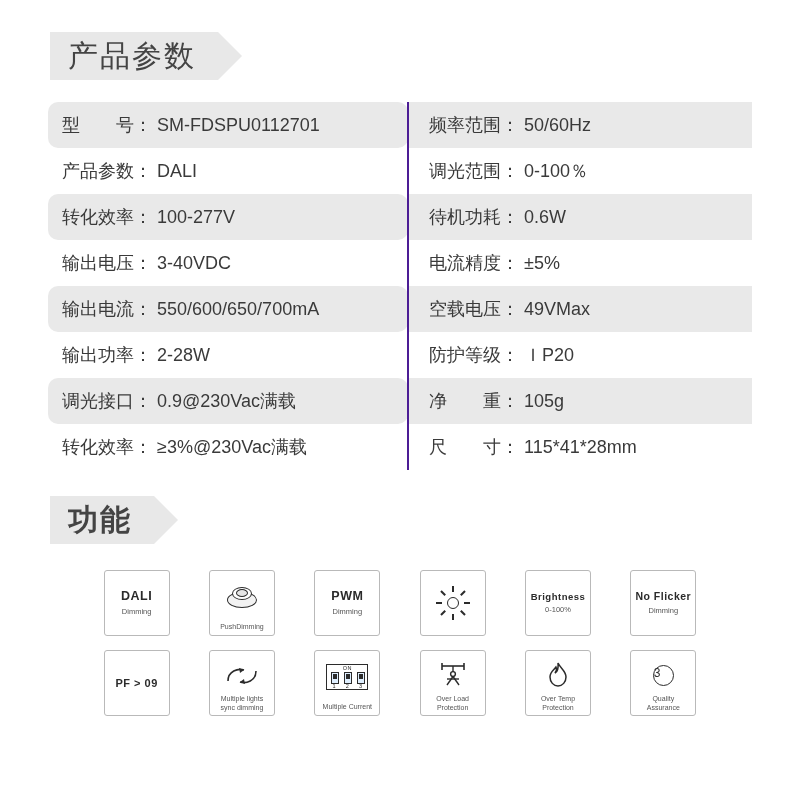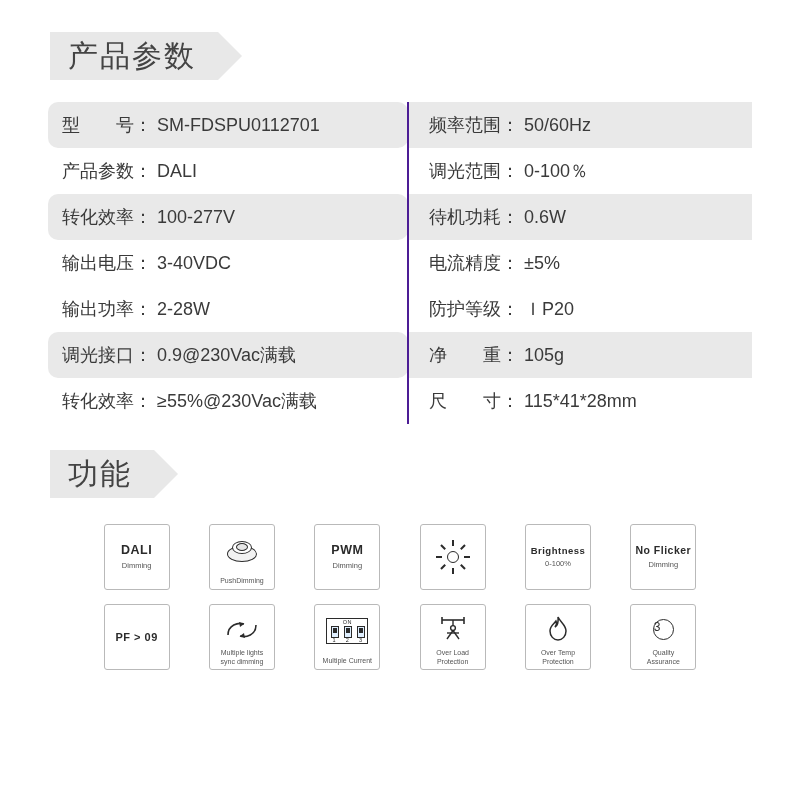--- a/index.html
+++ b/index.html
@@ -34,21 +34,21 @@
     position: absolute;
     top: 0;
     right: -24px;
     width: 24px;
     height: 48px;
     background: #e8e8e8;
     clip-path: polygon(0 0, 0 100%, 100% 50%);
   }
 
   #spec-head-wrap { padding-top: 32px; }
-  #func-head-wrap { padding-top: 26px; }
+  #func-head-wrap { padding-top: 26px; font-weight: bold; }
 
   
   .spec-table {
     margin: 22px 48px 0 48px;
     width: 704px;
     border-collapse: collapse;
     table-layout: fixed;
   }
   .spec-table td {
     height: 46px;
@@ -220,20 +220,30 @@
       <tr class="even">
         <td class="left-col kv">
           <span class="k">输出电压：</span>
           <span class="v">3-40VDC</span>
         </td>
         <td class="right-col kv">
           <span class="k">电流精度：</span>
           <span class="v">±5%</span>
         </td>
       </tr>
+      <tr class="odd">
+        <td class="left-col kv">
+          <span class="k">输出电流：</span>
+          <span class="v">550/600/650/700mA</span>
+        </td>
+        <td class="right-col kv">
+          <span class="k">空载电压：</span>
+          <span class="v">49VMax</span>
+        </td>
+      </tr>
       <tr class="even">
         <td class="left-col kv">
           <span class="k">输出功率：</span>
           <span class="v">2-28W</span>
         </td>
         <td class="right-col kv">
           <span class="k">防护等级：</span>
           <span class="v">ＩP20</span>
         </td>
       </tr>
@@ -243,21 +253,21 @@
           <span class="v">0.9@230Vac满载</span>
         </td>
         <td class="right-col kv">
           <span class="k">净　　重：</span>
           <span class="v">105g</span>
         </td>
       </tr>
       <tr class="even">
         <td class="left-col kv">
           <span class="k">转化效率：</span>
-          <span class="v">≥55%@230Vac满载</span>
+          <span class="v">≥3%@230Vac满载</span>
         </td>
         <td class="right-col kv">
           <span class="k">尺　　寸：</span>
           <span class="v">115*41*28mm</span>
         </td>
       </tr>
     </tbody>
   </table>
 
   <div id="func-head-wrap">

